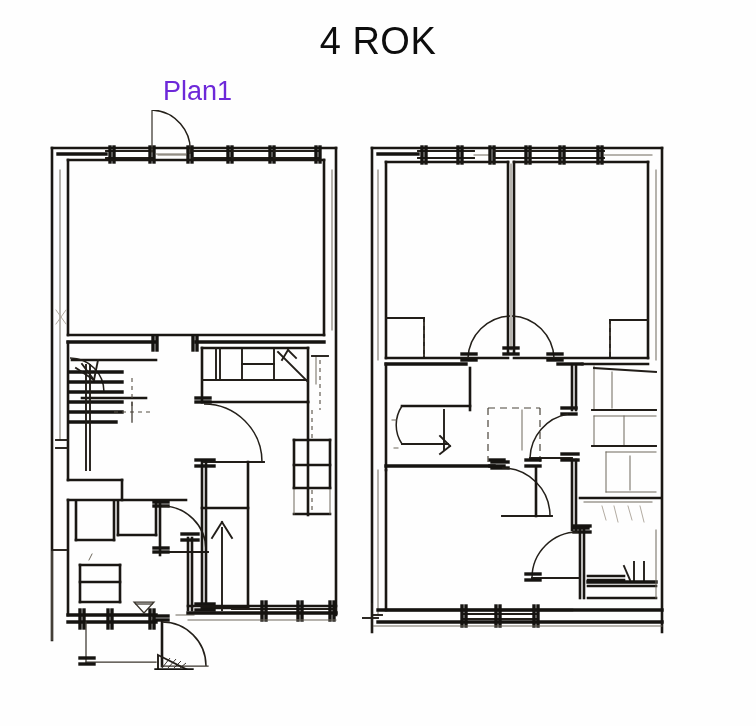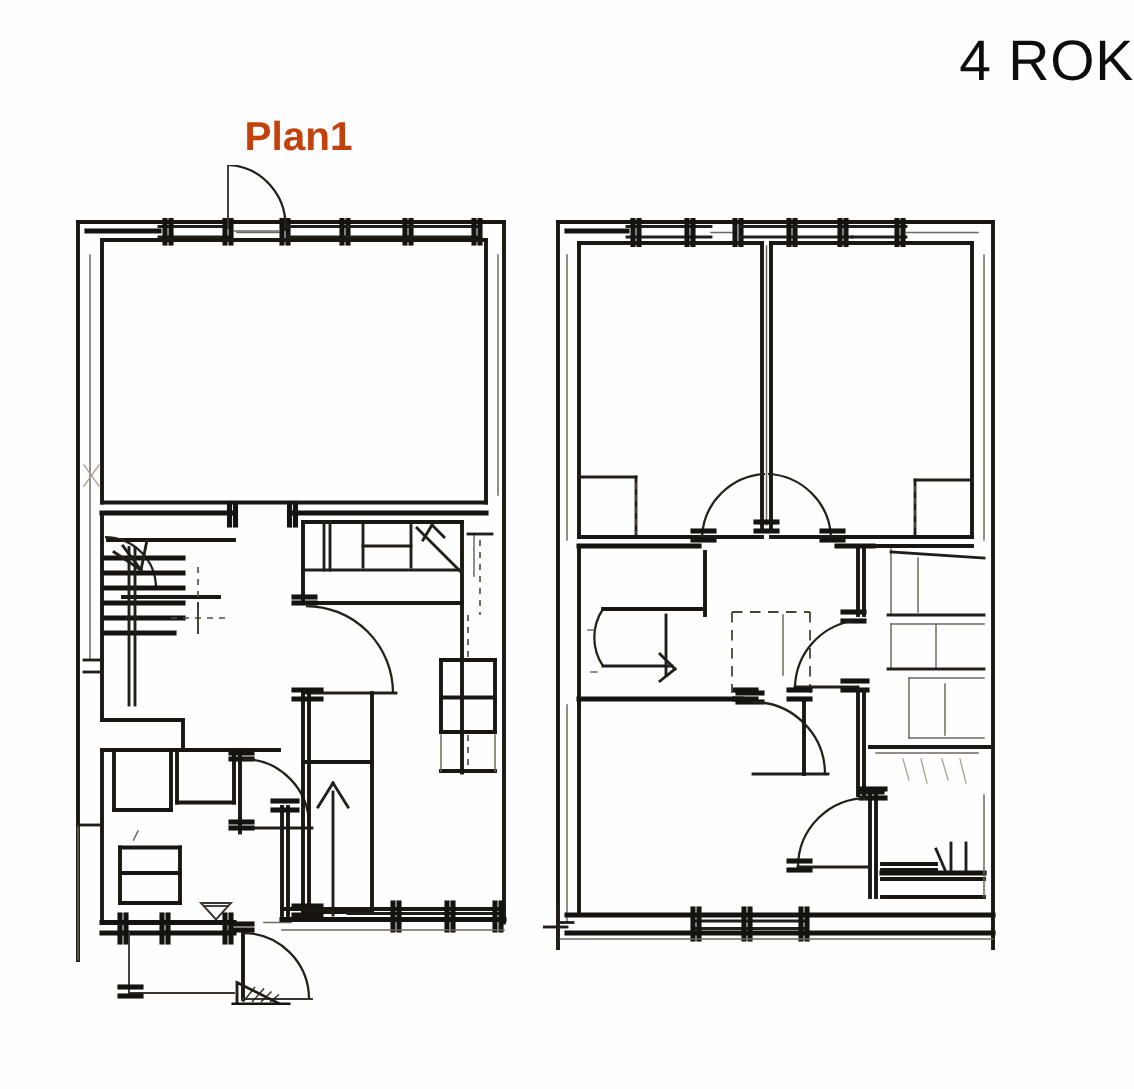--- a/index.html
+++ b/index.html
@@ -19,31 +19,31 @@
     position: absolute;
     left: 0; top: 0;
     width: 756px;
     height: 726px;
     background: #fefefe;
   }
   #doc-title {
     position: absolute;
     left: 0; top: 20px;
     width: 756px;
-    text-align: right;
+    text-align: center;
     font-size: 38px;
     font-weight: 400;
     letter-spacing: 0.5px;
     color: #0d0d0d;
   }
   .plan-label {
     position: absolute;
     font-size: 27px;
-    font-weight: 700;
-    color: #c2410c;
+    font-weight: 400;
+    color: #6d28d9;
     white-space: nowrap;
   }
   #plan1-label { left: 163px; top: 76px; }
   #plan2-label { left: 477px; top: 76px; }
 
   .plan-svg {
     position: absolute;
     display: block;
   }
   #plan1-drawing { left: 36px; top: 110px; }

